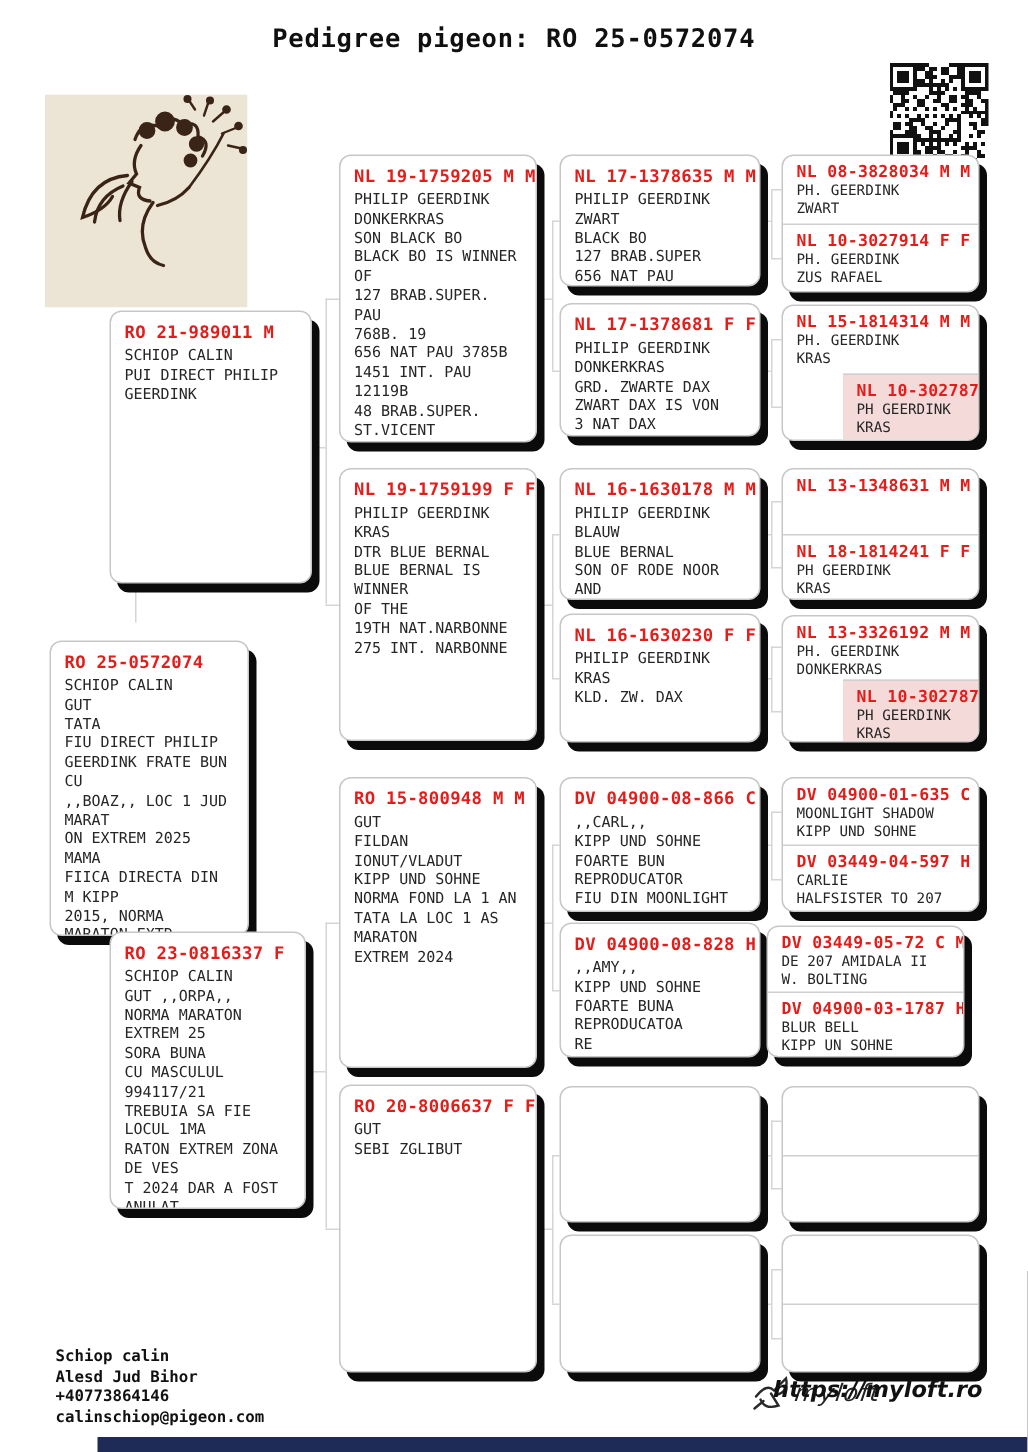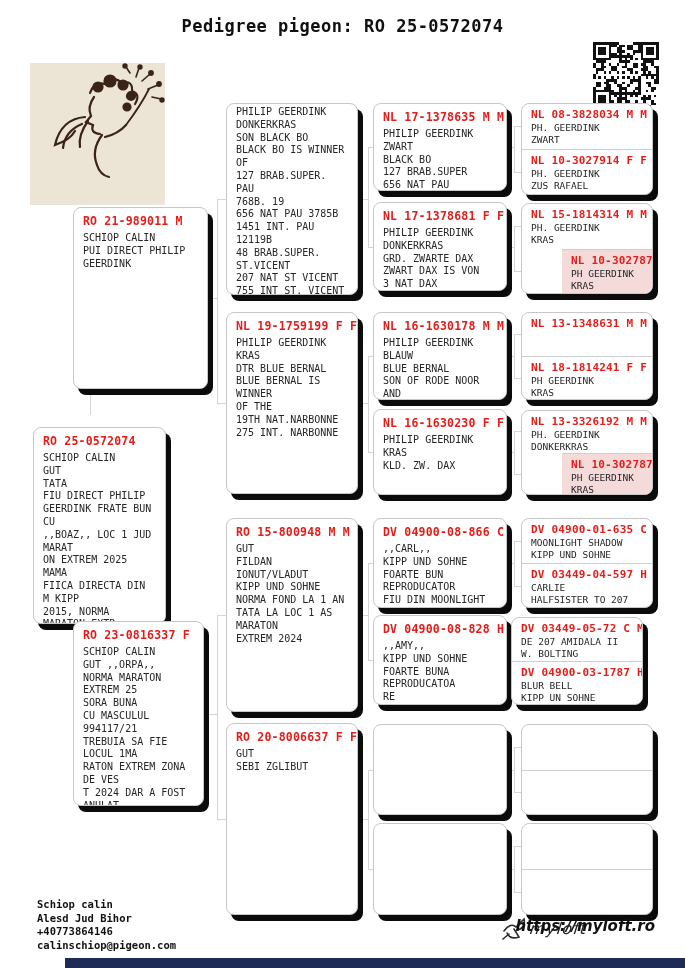--- a/index.html
+++ b/index.html
@@ -483,20 +483,21 @@
 GUT ,,ORPA,,
 NORMA MARATON EXTREM 25
 SORA BUNA
 CU MASCULUL 994117/21
 TREBUIA SA FIE LOCUL 1MA
 RATON EXTREM ZONA DE VES
 T 2024 DAR A FOST ANULAT
 DIN CAUZA STIKERULUI</div>
       </div>
       <div class="pbox" style="left: 226px; top: 103px; width: 132px; height: 192px;">
+        <div class="hdr">NL 19-1759205 M M</div>
         <div class="body">PHILIP GEERDINK
 DONKERKRAS
 SON BLACK BO
 BLACK BO IS WINNER OF
 127 BRAB.SUPER. PAU
 768B. 19
 656 NAT PAU 3785B
 1451 INT. PAU 12119B
 48 BRAB.SUPER. ST.VICENT
 207 NAT ST VICENT

